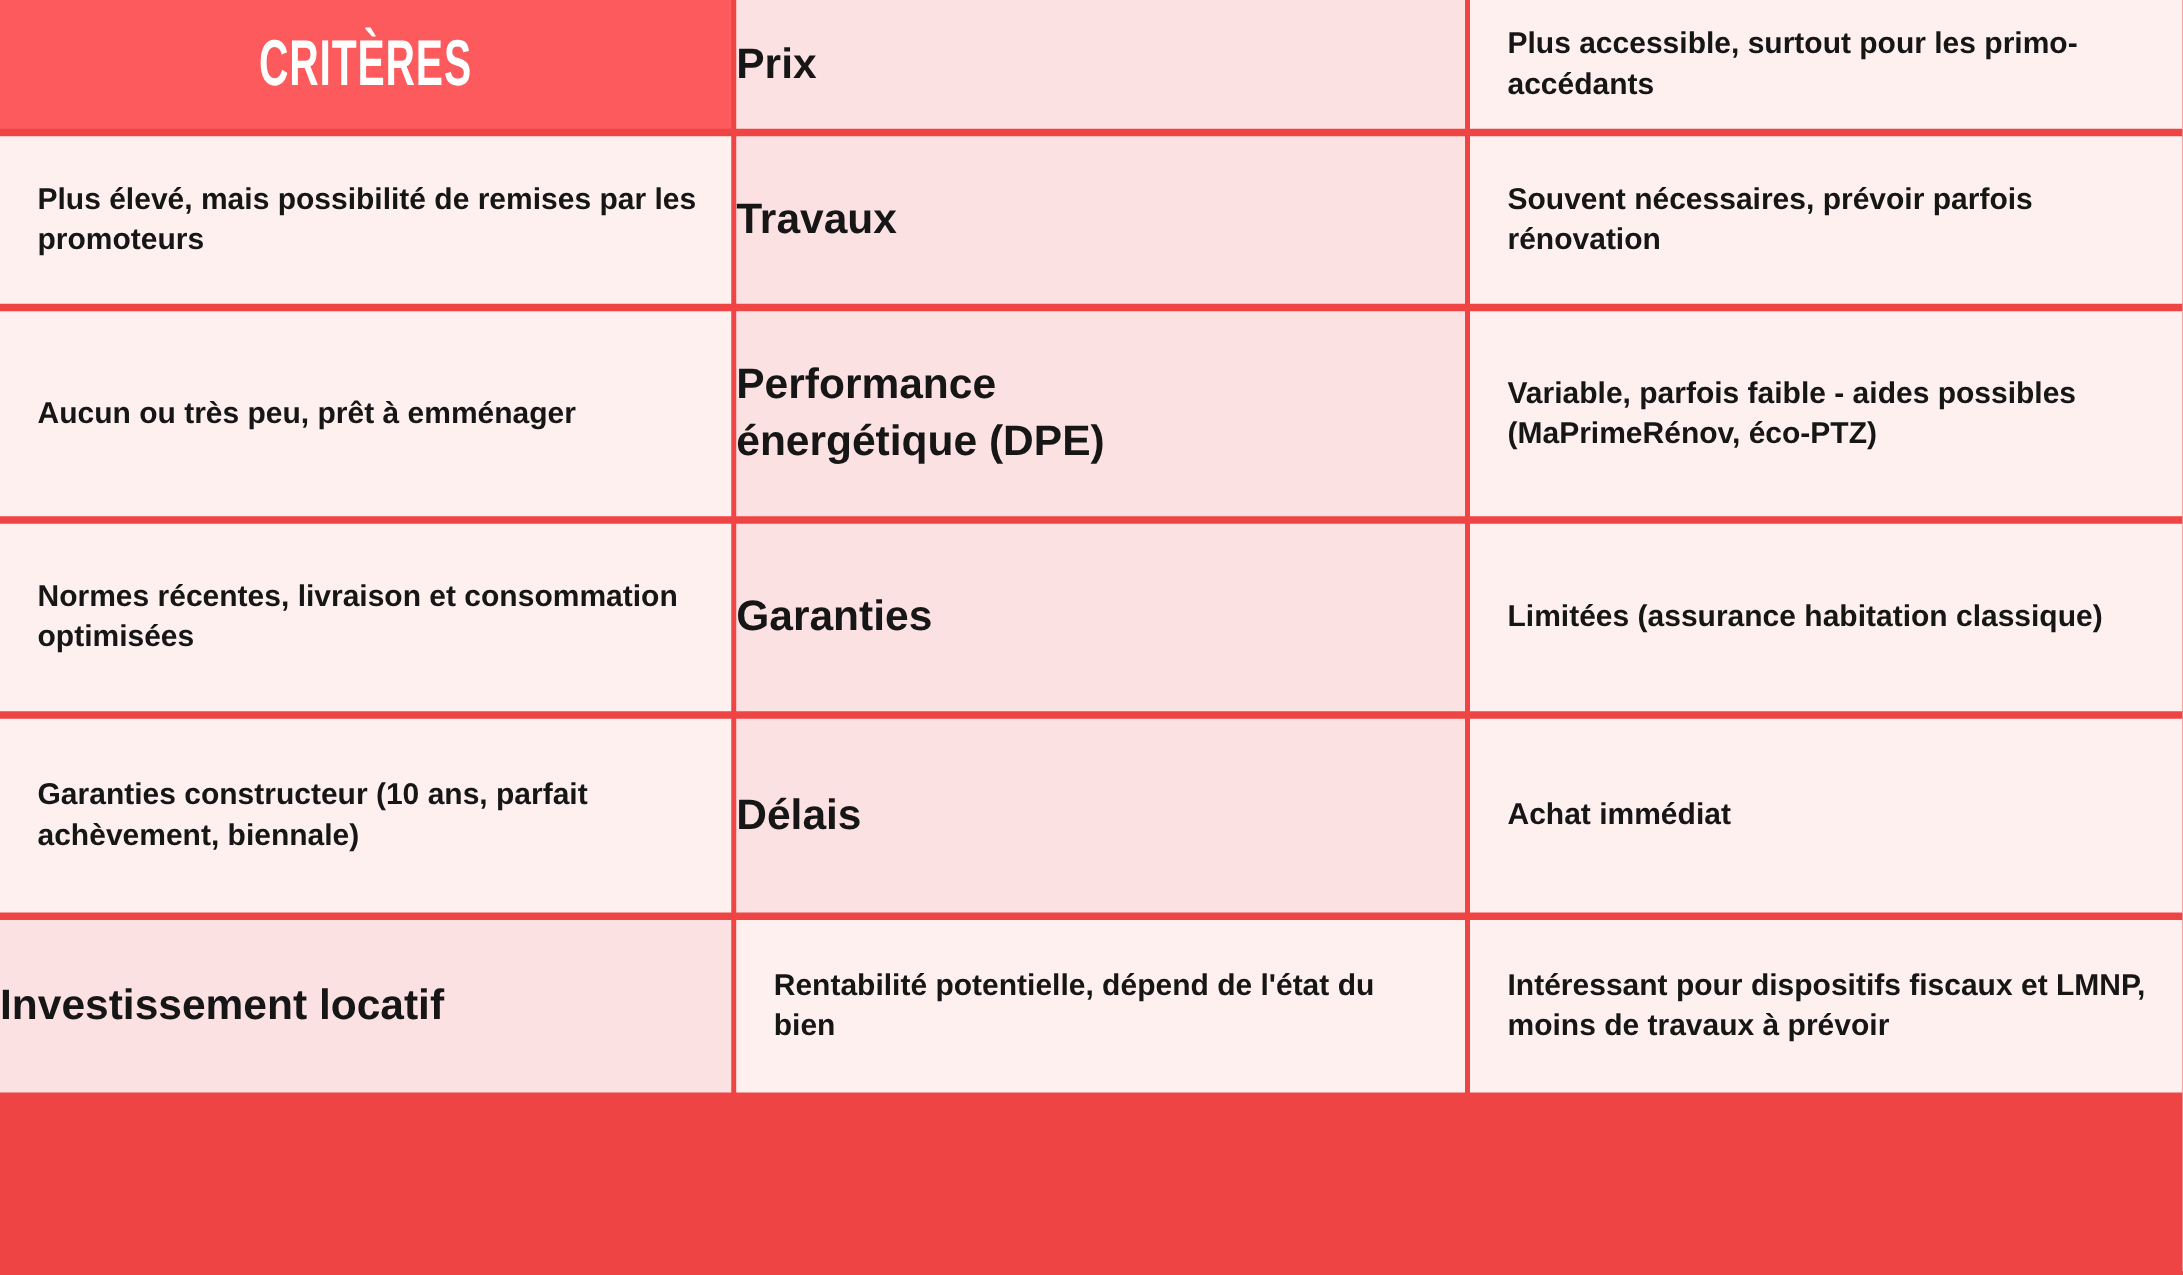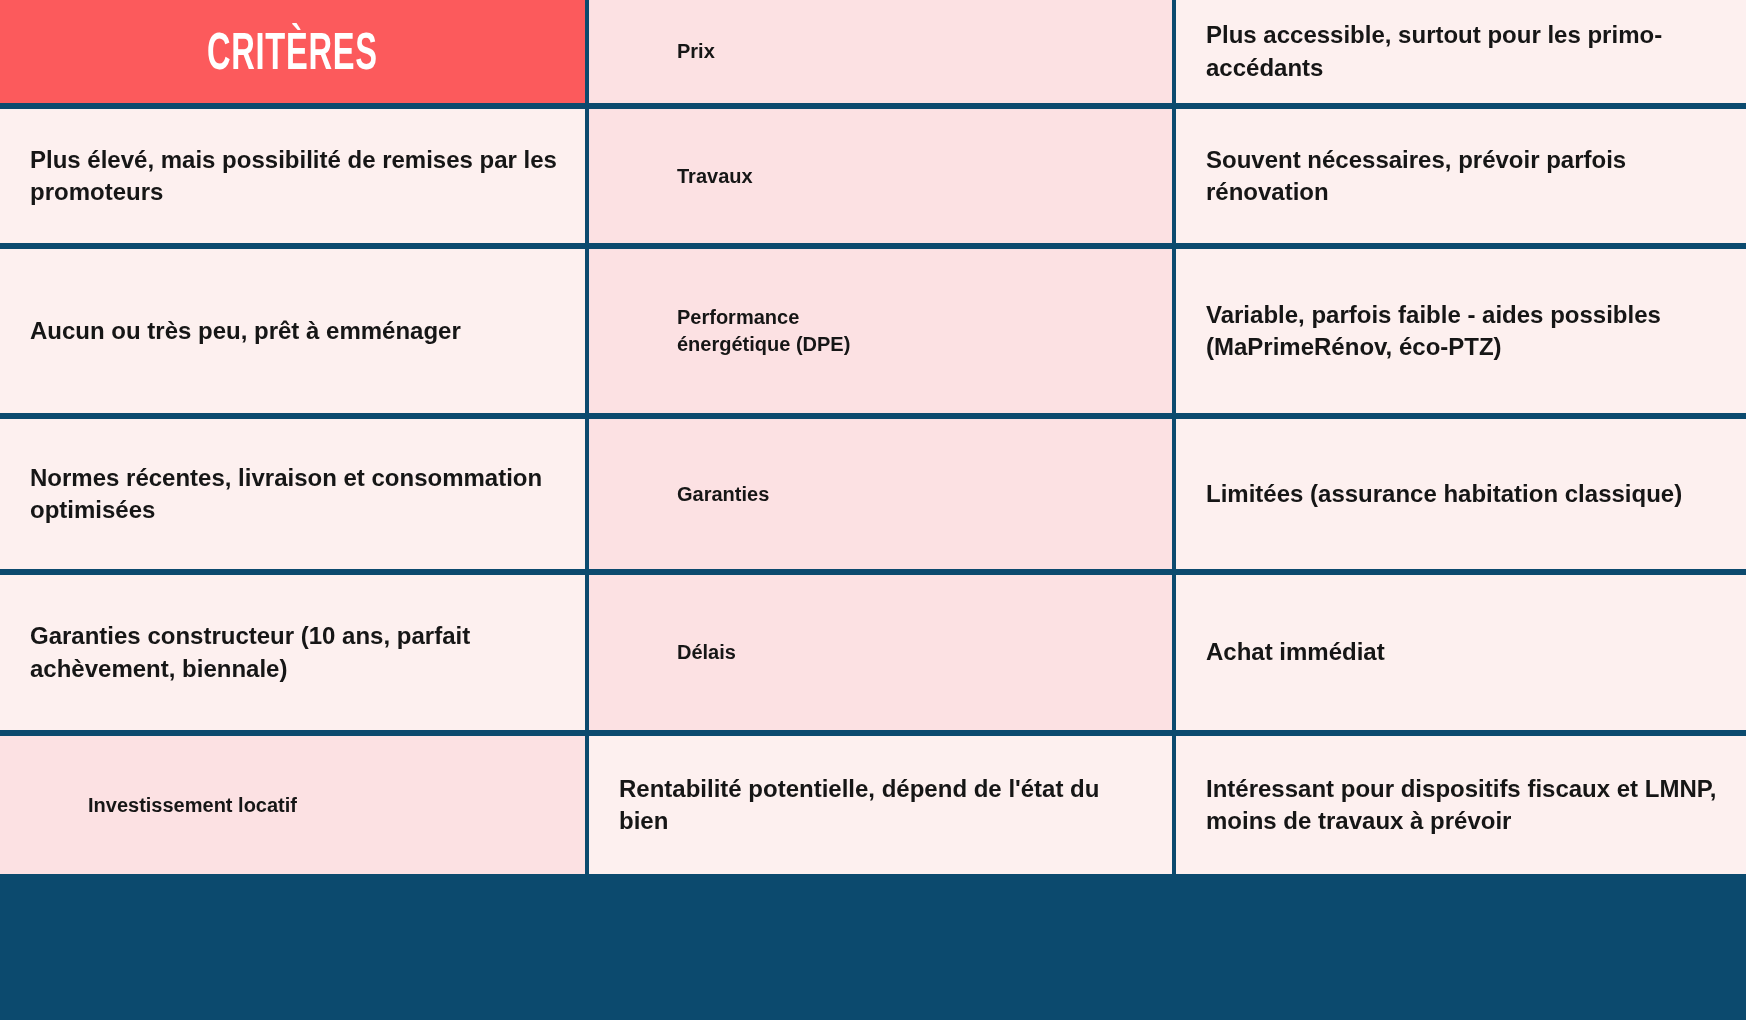--- a/index.html
+++ b/index.html
@@ -13,21 +13,21 @@
   }
 
   .comparison-table {
     width: 1746px;
     height: 1020px;
     display: grid;
     grid-template-columns: 585px 583px 570px;
     grid-template-rows: 103px 134px 164px 150px 155px 138px 140px;
     column-gap: 4px;
     row-gap: 6px;
-    background: #0c4a6e;
+    background: #ef4444;
   }
 
   .th {
     background: #FC5A5C;
     color: #ffffff;
     display: flex;
     align-items: center;
     justify-content: center;
   }
 
@@ -39,23 +39,22 @@
     transform: scale(0.68, 1.08);
     transform-origin: center;
     white-space: nowrap;
   }
 
   .td { display: flex; align-items: center; }
 
   .td-label {
     background: #FCE1E3;
     color: #161616;
-    font-size: 20px;
+    font-size: 34px;
     font-weight: 700;
-    padding-left: 88px;
     padding-right: 24px;
     line-height: 1.35;
     white-space: pre-line;
   }
 
   .td-text {
     background: #FDF0EF;
     color: #161616;
     font-size: 24px;
     font-weight: 700;

